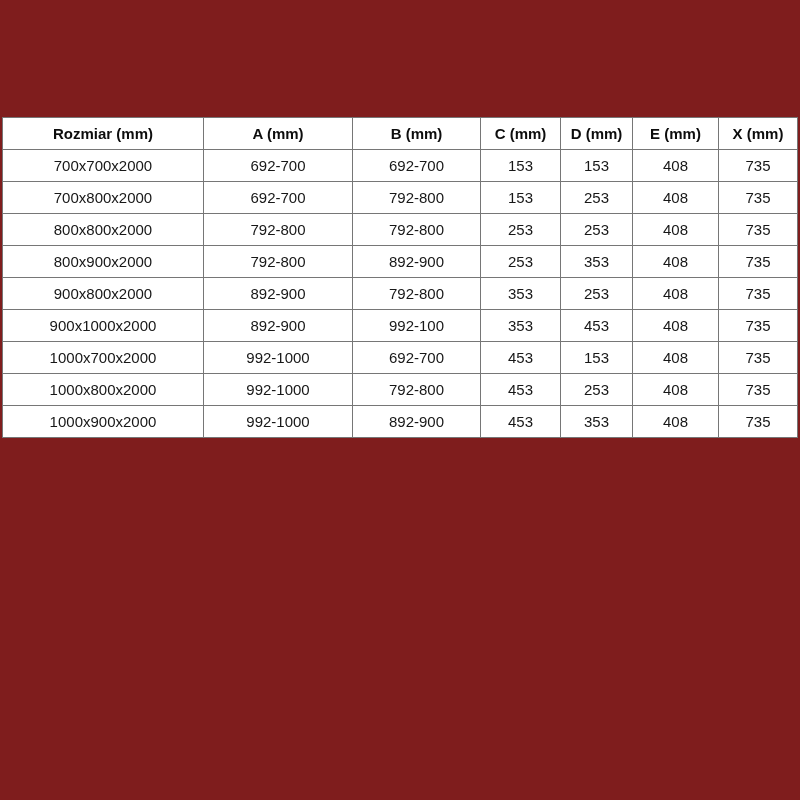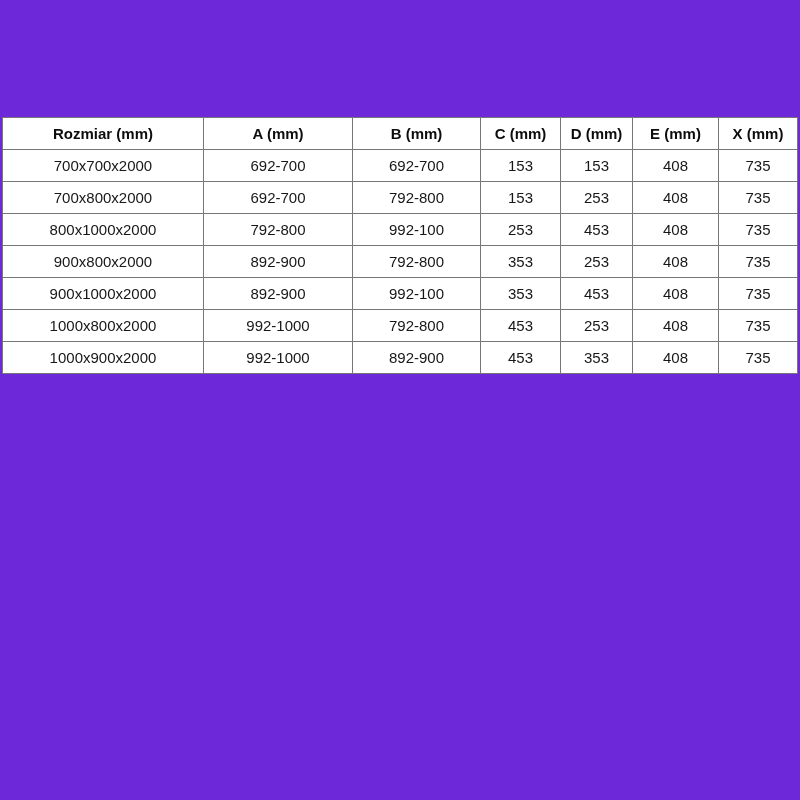--- a/index.html
+++ b/index.html
@@ -6,21 +6,21 @@
   html, body {
     margin: 0;
     padding: 0;
     background: #ffffff;
     font-family: "Liberation Sans", sans-serif;
   }
   .page {
     position: relative;
     width: 800px;
     height: 800px;
-    background: #6d28d9;
+    background: #7f1d1d;
     overflow: hidden;
   }
   table.spec-table {
     position: absolute;
     left: 2px;
     top: 117px;
     width: 795px;
     border-collapse: collapse;
     table-layout: fixed;
   }
@@ -88,43 +88,61 @@
         <tr>
           <td>700x800x2000</td>
           <td>692-700</td>
           <td>792-800</td>
           <td>153</td>
           <td>253</td>
           <td>408</td>
           <td>735</td>
         </tr>
         <tr>
-          <td>800x1000x2000</td>
+          <td>800x800x2000</td>
           <td>792-800</td>
-          <td>992-100</td>
+          <td>792-800</td>
           <td>253</td>
-          <td>453</td>
+          <td>253</td>
+          <td>408</td>
+          <td>735</td>
+        </tr>
+        <tr>
+          <td>800x900x2000</td>
+          <td>792-800</td>
+          <td>892-900</td>
+          <td>253</td>
+          <td>353</td>
           <td>408</td>
           <td>735</td>
         </tr>
         <tr>
           <td>900x800x2000</td>
           <td>892-900</td>
           <td>792-800</td>
           <td>353</td>
           <td>253</td>
           <td>408</td>
           <td>735</td>
         </tr>
         <tr>
           <td>900x1000x2000</td>
           <td>892-900</td>
           <td>992-100</td>
           <td>353</td>
           <td>453</td>
+          <td>408</td>
+          <td>735</td>
+        </tr>
+        <tr>
+          <td>1000x700x2000</td>
+          <td>992-1000</td>
+          <td>692-700</td>
+          <td>453</td>
+          <td>153</td>
           <td>408</td>
           <td>735</td>
         </tr>
         <tr>
           <td>1000x800x2000</td>
           <td>992-1000</td>
           <td>792-800</td>
           <td>453</td>
           <td>253</td>
           <td>408</td>

